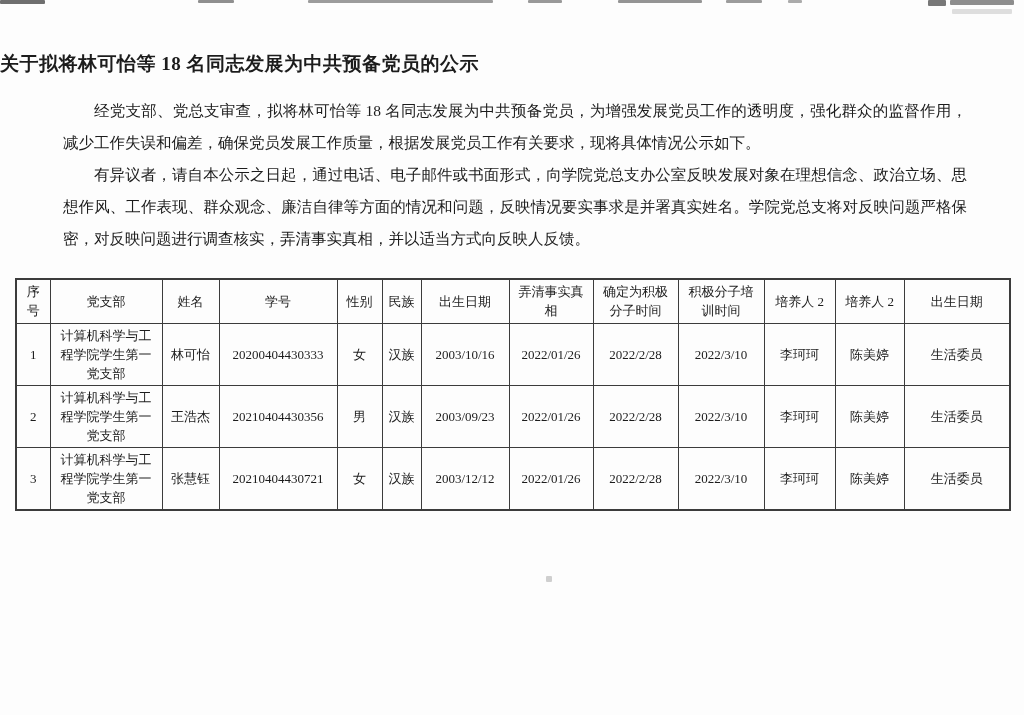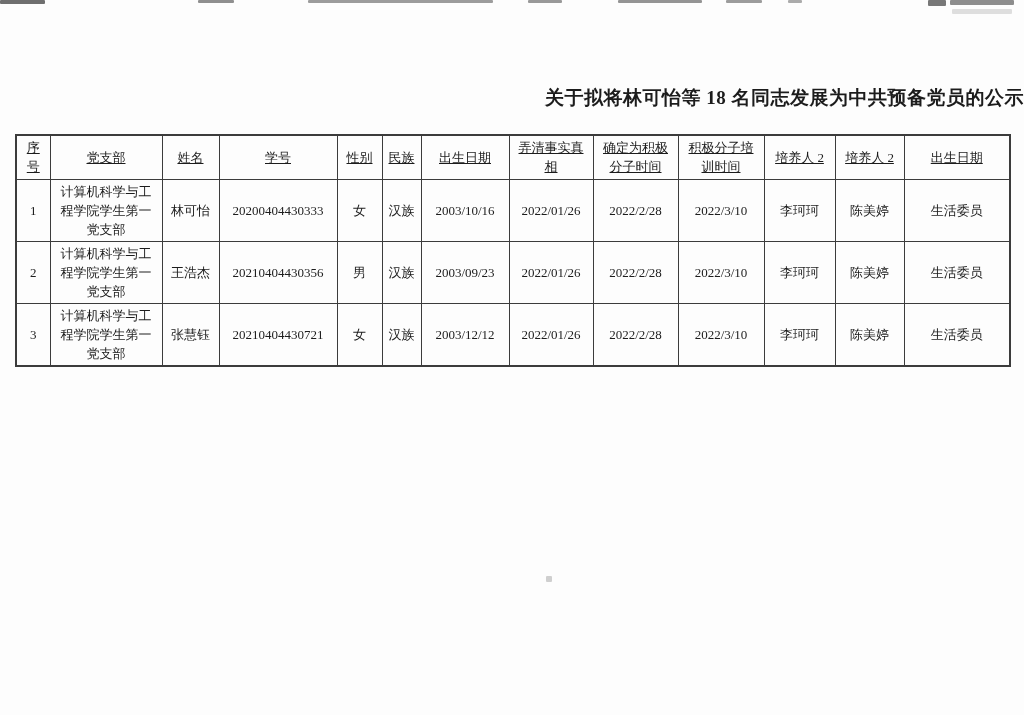--- a/index.html
+++ b/index.html
@@ -24,22 +24,22 @@
   .a4  { left: 528px; top: 0; width: 34px;  height: 3px; background: #999999; }
   .a5  { left: 618px; top: 0; width: 84px;  height: 3px; background: #949494; }
   .a6  { left: 726px; top: 0; width: 36px;  height: 3px; background: #9c9c9c; }
   .a7  { left: 788px; top: 0; width: 14px;  height: 3px; background: #ababab; }
   .a8  { left: 928px; top: 0; width: 18px;  height: 6px; background: #787878; }
   .a9  { left: 950px; top: 0; width: 64px;  height: 5px; background: #8d8d8d; }
   .a10 { left: 952px; top: 9px; width: 60px; height: 5px; background: #dedede; }
   .a11 { left: 546px; top: 576px; width: 6px; height: 6px; background: #cfcfcf; }
 
   .doc-title {
-    padding-top: 85px;
-    text-align: right;
+    padding-top: 51px;
+    text-align: left;
     font-size: 19px;
     font-weight: bold;
     letter-spacing: 0.5px;
   }
   .body-text {
     margin: 18px 57px 0 63px;
   }
   .body-text p {
     font-size: 15.5px;
     line-height: 32px;
@@ -57,21 +57,21 @@
     border: 1px solid #3c3c3c;
     font-size: 13px;
     font-weight: normal;
     line-height: 19px;
     text-align: center;
     vertical-align: middle;
     padding: 2px 4px;
     overflow: hidden;
     word-break: break-all;
   }
-  .notice-table thead tr { height: 44px; text-decoration: underline; }
+  .notice-table thead tr { height: 44px; }
   .notice-table tbody tr { height: 59px; }
 </style>
 </head>
 <body>
 
 <div class="page">
 
   <span class="artifact a1"></span>
   <span class="artifact a2"></span>
   <span class="artifact a3"></span>
@@ -80,20 +80,22 @@
   <span class="artifact a6"></span>
   <span class="artifact a7"></span>
   <span class="artifact a8"></span>
   <span class="artifact a9"></span>
   <span class="artifact a10"></span>
   <span class="artifact a11"></span>
 
   <h1 class="doc-title">关于拟将林可怡等 18 名同志发展为中共预备党员的公示</h1>
 
   <div class="body-text">
+    <p>经党支部、党总支审查，拟将林可怡等 18 名同志发展为中共预备党员，为增强发展党员工作的透明度，强化群众的监督作用，减少工作失误和偏差，确保党员发展工作质量，根据发展党员工作有关要求，现将具体情况公示如下。</p>
+    <p>有异议者，请自本公示之日起，通过电话、电子邮件或书面形式，向学院党总支办公室反映发展对象在理想信念、政治立场、思想作风、工作表现、群众观念、廉洁自律等方面的情况和问题，反映情况要实事求是并署真实姓名。学院党总支将对反映问题严格保密，对反映问题进行调查核实，弄清事实真相，并以适当方式向反映人反馈。</p>
   </div>
 
   <table class="notice-table">
     <colgroup>
       <col style="width:34px">
         <col style="width:112px">
         <col style="width:57px">
       <col style="width:118px">
         <col style="width:45px">
         <col style="width:39px">

